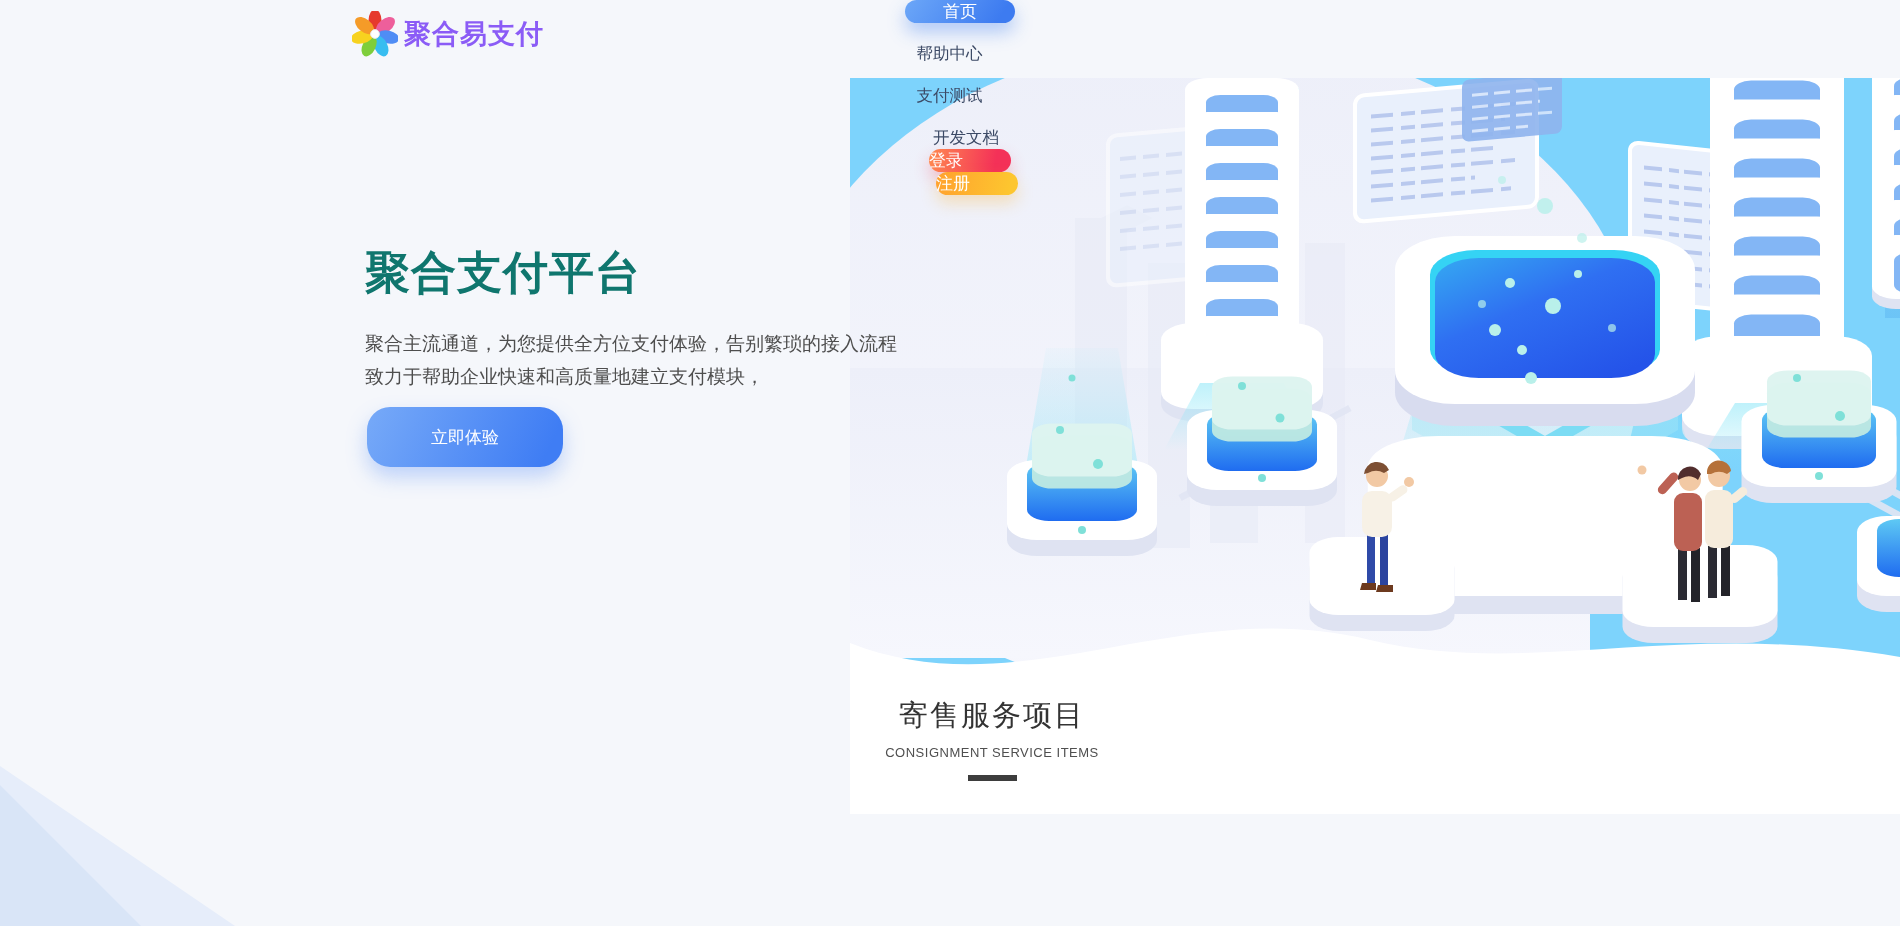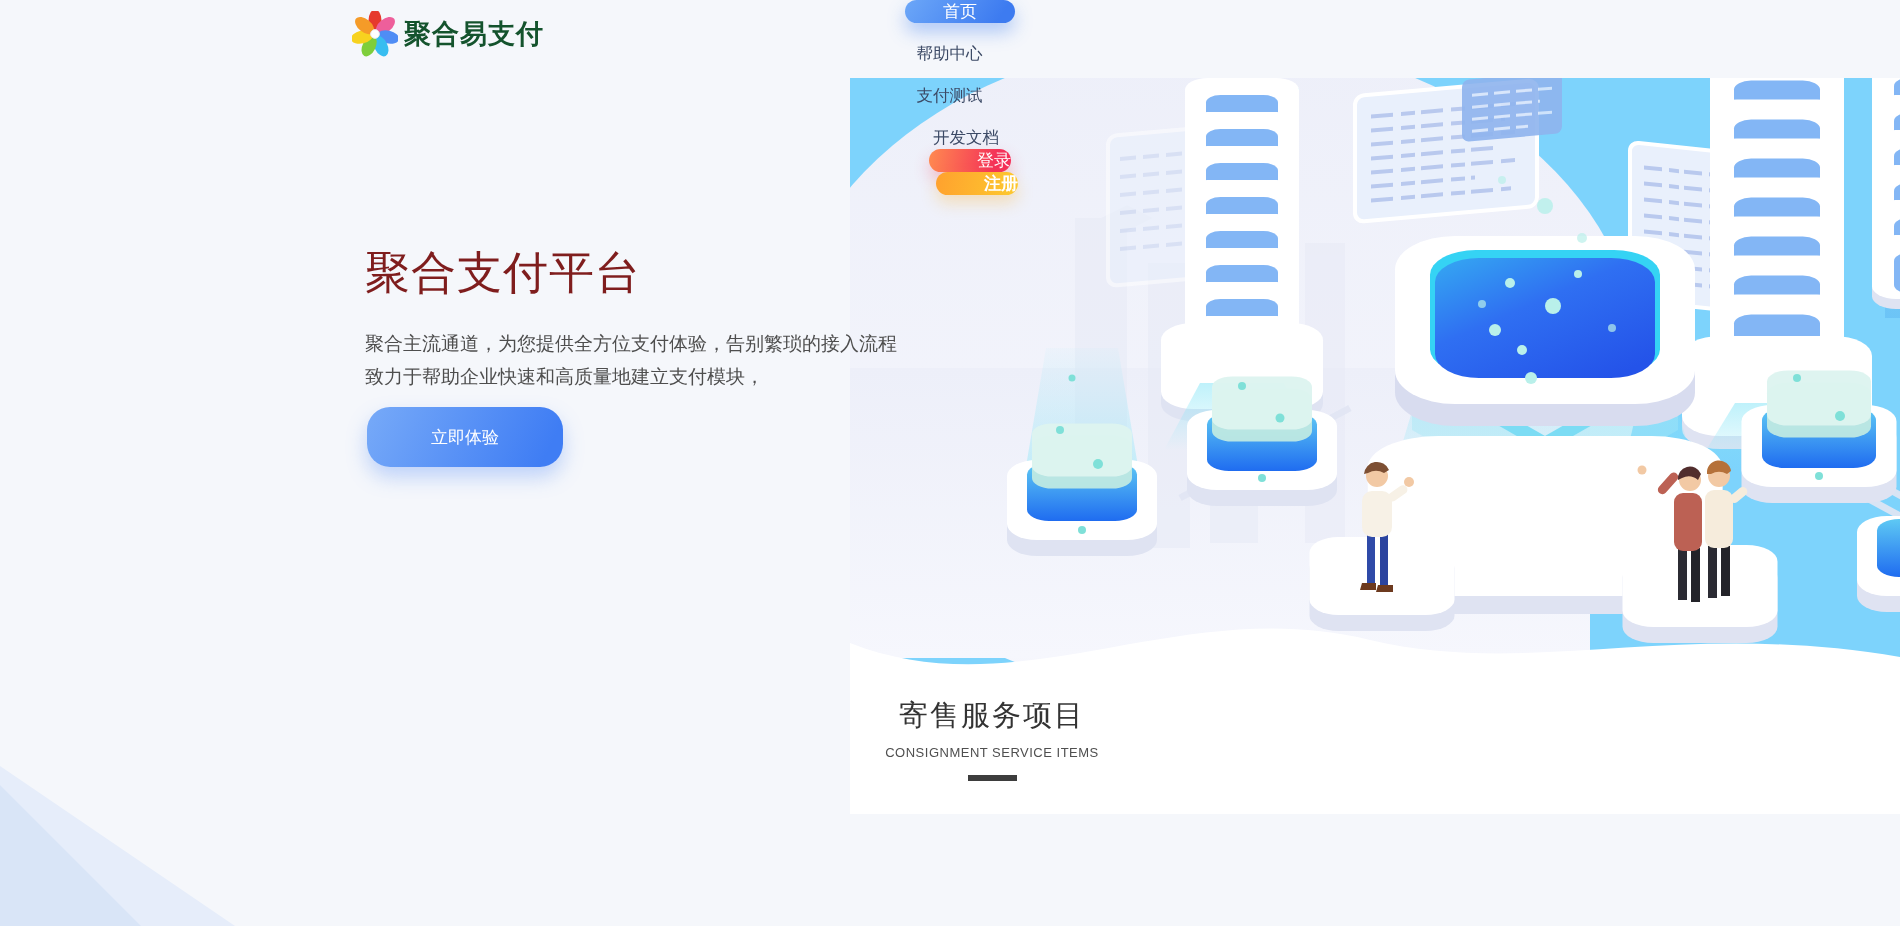--- a/index.html
+++ b/index.html
@@ -7,45 +7,45 @@
   body {
     position:relative;
     font-family:"Liberation Sans","DejaVu Sans",sans-serif;
     background:#f5f7fb;
     overflow:hidden;
   }
 
   
   .header { position:absolute; left:0; top:0; width:1900px; height:70px; z-index:20; }
   .brand { position:absolute; left:352px; top:11px; display:flex; align-items:center; gap:6px; cursor:pointer; }
-  .brand-name { font-size:27px; font-weight:700; color:#14532d; letter-spacing:1px; }
+  .brand-name { font-size:27px; font-weight:700; color:#8b5cf6; letter-spacing:1px; }
   .nav { position:absolute; left:905px; top:0; height:70px; display:flex; align-items:center;flex-direction:column; }
   .nav-link { font-size:16.5px; color:#3c4a66; cursor:pointer; }
   .nav-pill {
     width:110px; height:45px; border-radius:23px; margin-right:34px;
     display:flex; align-items:center; justify-content:center;
     background:linear-gradient(125deg,#6ca7f8 0%,#3d7bf0 85%);
     box-shadow:0 9px 18px rgba(61,123,240,.38);
     color:#fff; font-size:17px; cursor:pointer;
   }
   .nav-plain { margin-right:55px;margin-top:20px; }
   .nav-plain.last { margin-right:22px; }
   .auth-pill {
     width:82px; height:44px; border-radius:22px;
-    display:flex; align-items:center; justify-content:flex-end;
+    display:flex; align-items:center; justify-content:flex-start;
     color:#fff; font-size:17px; cursor:pointer;
   }
   .login-pill { background:linear-gradient(100deg,#ff8a50 0%,#f43158 80%); margin-right:14px;
     box-shadow:0 8px 16px rgba(244,70,96,.3); }
   .register-pill { background:linear-gradient(100deg,#ffa12e 0%,#fdc62f 90%);
-    box-shadow:0 8px 16px rgba(253,180,47,.3);font-weight:bold; }
+    box-shadow:0 8px 16px rgba(253,180,47,.3); }
 
   
   .hero-copy { position:absolute; left:365px; top:243px; width:470px; z-index:10; }
-  .hero-title { font-size:45px; font-weight:400; color:#7f1d1d; letter-spacing:1px; }
+  .hero-title { font-size:45px; font-weight:700; color:#0f766e; letter-spacing:1px; }
   .hero-sub { margin-top:24px; font-size:19px; line-height:33px; color:#4e4e4e; white-space:nowrap; }
   .cta-btn {
     position:absolute; left:367px; top:407px; width:196px; height:60px; border:none;
     border-radius:23px; background:linear-gradient(115deg,#77aaf8 0%,#3f7df4 90%);
     color:#fff; font-size:17px; cursor:pointer; z-index:10;
     box-shadow:0 10px 20px rgba(85,140,245,.35);
     font-family:"Liberation Sans","DejaVu Sans",sans-serif;
   }
 
   

